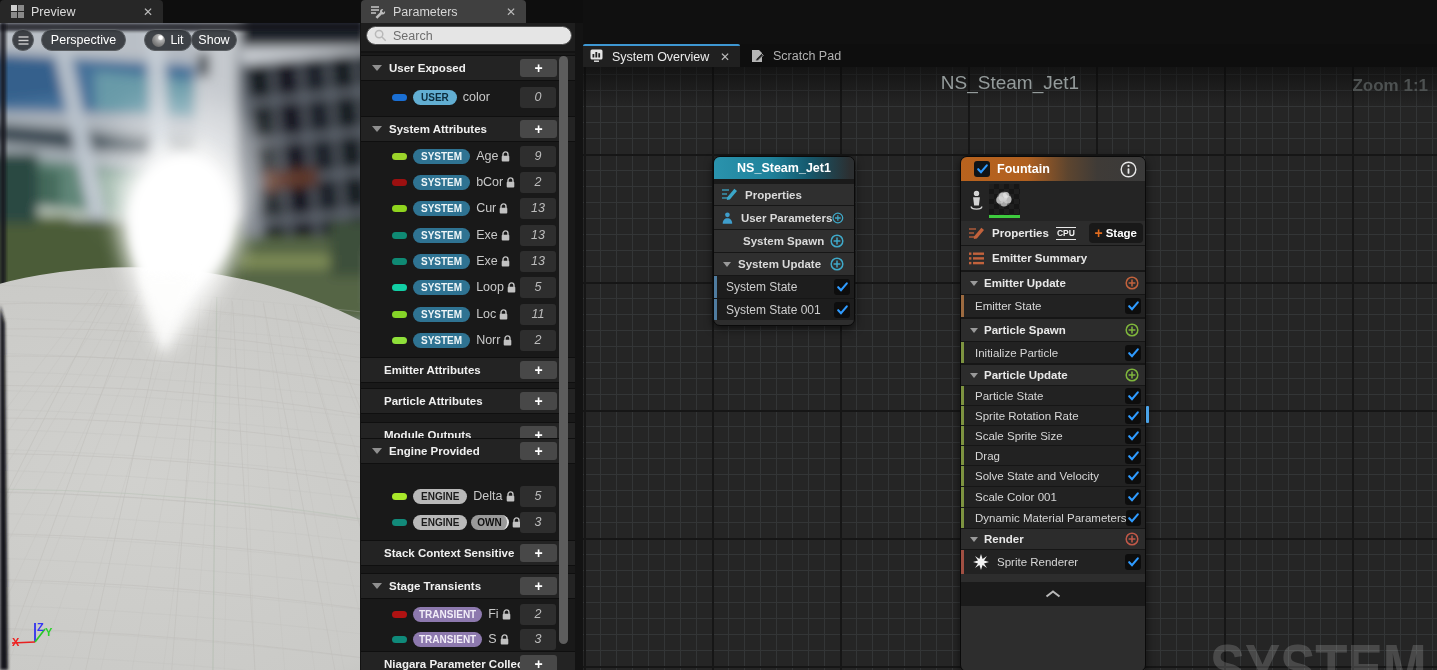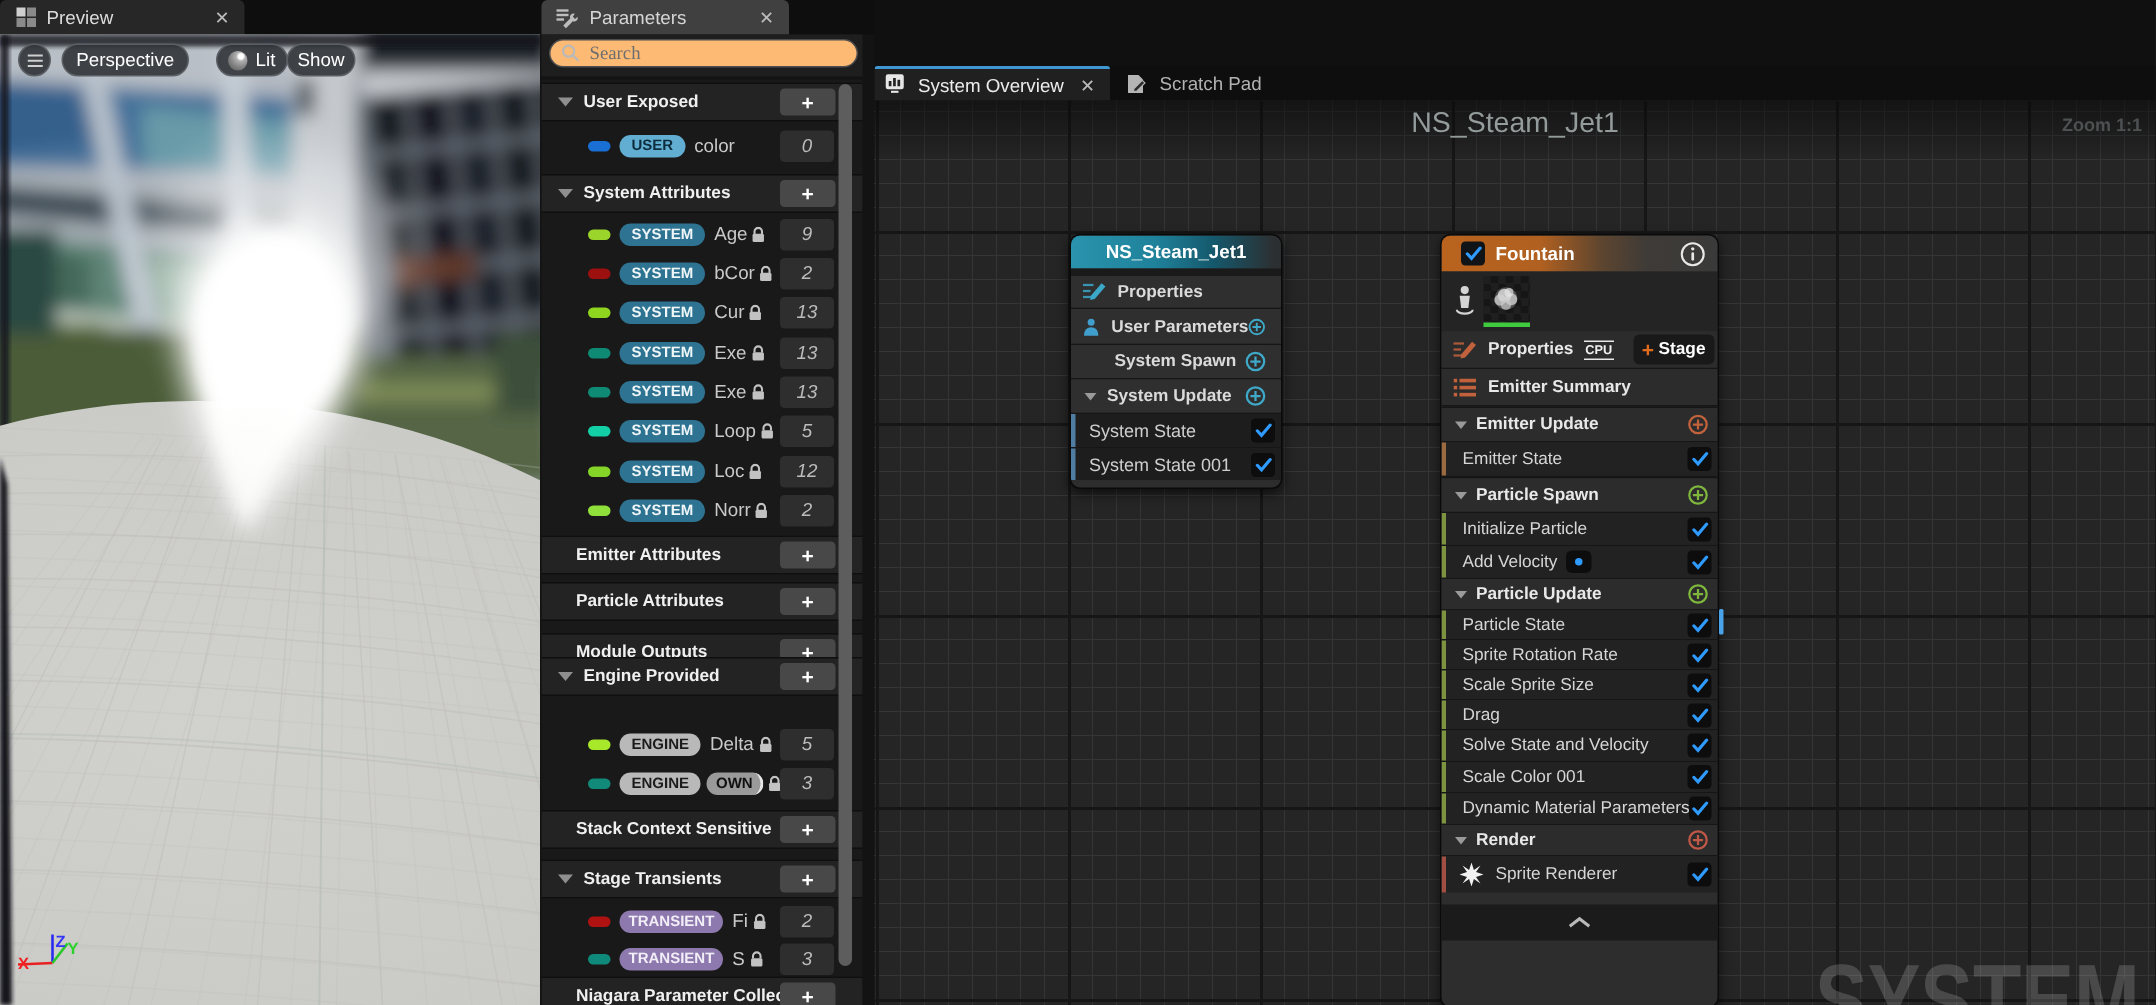--- a/index.html
+++ b/index.html
@@ -26,22 +26,22 @@
   #vb-show { left:191px; width:46px; }
   .sphere { width:13px; height:13px; border-radius:50%; margin-right:5px;
     background:radial-gradient(circle at 66% 28%, #ffffff 0 13%, #b2b2b2 24%, #8e8e8e 48%, #565656 95%); }
 
   
   #params { position:absolute; left:360px; top:0; width:223px; height:670px; background:#131313; }
   #ptab { left:1px; width:165px; background:#404040; border-radius:4px 4px 0 0; color:#d6d6d6;}
   #ptab .ticon { margin:0 7px 0 9px; }
   #searchwrap { position:absolute; left:1px; top:23px; width:214px; height:28px; background:#1e1e1e; }
   #searchbox { position:absolute; left:5px; top:3px; width:206px; height:19px;
-    background:#fdba74; border:1px solid #4e4e4e; border-radius:10px;
-    display:flex; align-items:center; color:#6e6e6e; font-size:12.5px;font-family:Liberation Serif, serif; }
+    background:#e5e5e5; border:1px solid #4e4e4e; border-radius:10px;
+    display:flex; align-items:center; color:#6e6e6e; font-size:12.5px; }
   #plist { position:absolute; left:1px; top:53px; width:214px; height:617px; background:#191919; overflow:hidden; }
   .phead { position:absolute; left:0; width:214px; height:26px; background:#232323;
      border-top:1px solid #0f0f0f; border-bottom:1px solid #0f0f0f;
      display:flex; align-items:center; color:#f0f0f0; font-size:11.5px; font-weight:bold; white-space:nowrap; }
   .phead .tri { width:0; height:0; border-left:5px solid transparent; border-right:5px solid transparent;
      border-top:6px solid #8f8f8f; margin-left:11px; margin-right:7px; }
   .phead .notri { width:23px; }
   .plus { position:absolute; right:18px; top:50%; margin-top:-9px; width:37px; height:18px;
      background:#484848; border-radius:3px; color:#fff; font-weight:bold; font-size:14px;
      display:flex; align-items:center; justify-content:center; }
@@ -69,21 +69,21 @@
       linear-gradient(90deg, #161616 0 2px, transparent 2px),
       linear-gradient(180deg, #161616 0 2px, transparent 2px),
       linear-gradient(90deg, #333536 0 1px, transparent 1px),
       linear-gradient(180deg, #333536 0 1px, transparent 1px);
     background-size: 128px 100%, 100% 128px, 16px 100%, 100% 16px;
     background-position: 1px 0, 0 87px, 1px 0, 0 7px; }
   #gshadow { position:absolute; left:0; top:23px; width:854px; height:40px;
     background:linear-gradient(180deg, rgba(8,8,8,0.6) 0, rgba(8,8,8,0) 100%); }
   #gtitle { position:absolute; left:0; right:0; top:28px; text-align:center;
     color:#949b9b; font-size:19px; }
-  #gzoom { position:absolute; right:9px; top:32px; color:#4d5151; font-size:12px; font-weight:bold; }
+  #gzoom { position:absolute; right:9px; top:32px; color:#4d5151; font-size:17px; font-weight:bold; }
   #watermark { position:absolute; left:627px; top:585px; color:rgba(255,255,255,0.17);
     font-size:67.5px; font-weight:bold; white-space:nowrap; transform:scaleX(0.78); transform-origin:0 0; }
   .gtab { color:#c0c0c0; }
   #gtab1 { left:0; width:157px; background:#202020; border-top:2px solid #3e97d2;
     border-radius:2px 2px 0 0; color:#ececec; }
   #gtab2 { left:157px; width:125px; color:#b2b2b2; }
 
   
   .node { position:absolute; background:#2d2d2d; border:1px solid #0a0a0a; border-radius:7px;
     box-shadow:0 3px 8px rgba(0,0,0,0.6); overflow:hidden; }
@@ -409,21 +409,21 @@
           <div class="pval">5</div>
         </div>
 <div class="prow" style="top:248px">
           <span class="dot" style="background:#85d428"></span>
           <span class="badge b-system">SYSTEM</span>
           <span class="pname">Loc</span>
           <svg class="lock" width="9" height="11" viewBox="0 0 9 11">
             <path d="M2 5V3.4a2.5 2.5 0 0 1 5 0V5" fill="none" stroke="#c2c2c2" stroke-width="1.4"></path>
             <rect x="0.7" y="4.8" width="7.6" height="5.6" rx="1" fill="#c2c2c2"></rect>
           </svg>
-          <div class="pval">12</div>
+          <div class="pval">11</div>
         </div>
 <div class="prow" style="top:274px">
           <span class="dot" style="background:#8fe03a"></span>
           <span class="badge b-system">SYSTEM</span>
           <span class="pname">Norr</span>
           <svg class="lock" width="9" height="11" viewBox="0 0 9 11">
             <path d="M2 5V3.4a2.5 2.5 0 0 1 5 0V5" fill="none" stroke="#c2c2c2" stroke-width="1.4"></path>
             <rect x="0.7" y="4.8" width="7.6" height="5.6" rx="1" fill="#c2c2c2"></rect>
           </svg>
           <div class="pval">2</div>
@@ -633,31 +633,20 @@
         <div class="sep"></div>
 <div class="nrow f-mod bar-g" style="height:21px">
           <span style="margin-left:11px">Initialize Particle</span>
           <span class="chk">
             <svg width="13" height="12" viewBox="0 0 13 12">
               <path d="M2.2 6.2 L5 9.2 L10.8 2.4" fill="none" stroke="#2f9bff" stroke-width="2.1" stroke-linecap="round"></path>
             </svg>
           </span>
         </div>
         <div class="sep"></div>
-<div class="nrow f-mod bar-g" style="height:21px">
-          <span style="margin-left:11px">Add Velocity</span>
-          <span style="margin-left:6px;width:17px;height:15px;background:#0d0d0d;border-radius:4px;display:flex;align-items:center;justify-content:center">
-            <span style="width:5px;height:5px;border-radius:50%;background:#2f9bff"></span>
-          </span>
-          <span class="chk">
-            <svg width="13" height="12" viewBox="0 0 13 12">
-              <path d="M2.2 6.2 L5 9.2 L10.8 2.4" fill="none" stroke="#2f9bff" stroke-width="2.1" stroke-linecap="round"></path>
-            </svg>
-          </span>
-        </div>
         <div class="sep"></div>
 <div class="nrow f-sec" style="height:20px"><span class="tri2"></span>Particle Update<svg class="cplus" width="14" height="14" viewBox="0 0 14 14">
             <circle cx="7" cy="7" r="5.8" fill="none" stroke="#7fb63c" stroke-width="1.5"></circle>
             <line x1="7" y1="3.6" x2="7" y2="10.4" stroke="#7fb63c" stroke-width="1.5"></line>
             <line x1="3.6" y1="7" x2="10.4" y2="7" stroke="#7fb63c" stroke-width="1.5"></line>
           </svg></div>
         <div class="sep"></div>
 <div class="nrow f-mod bar-g" style="height:19px">
           <span style="margin-left:11px">Particle State</span>
           <span class="chk">

